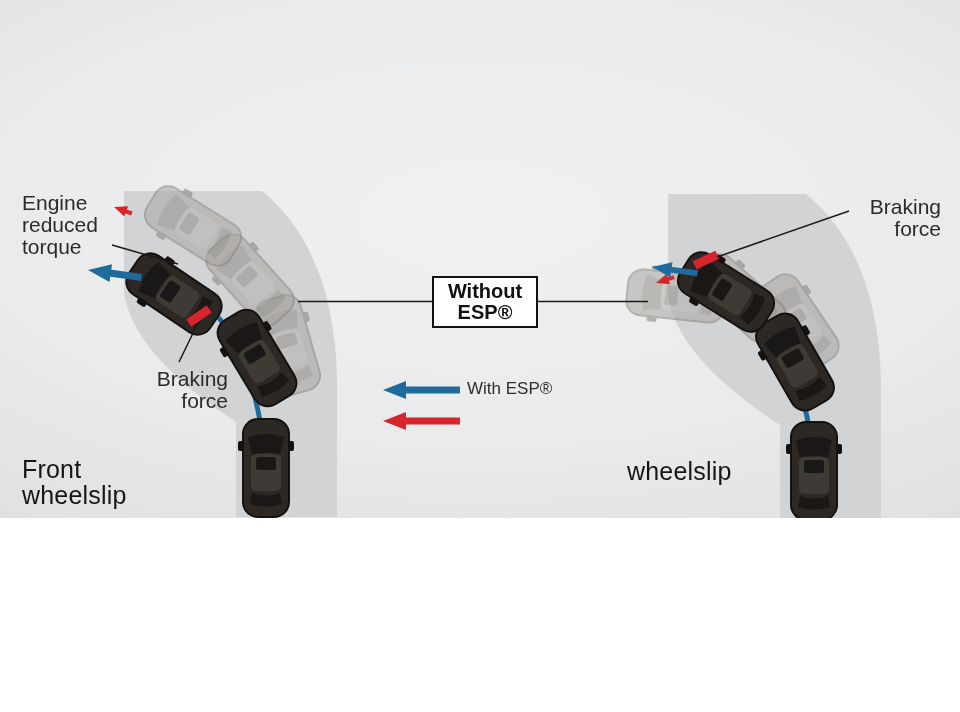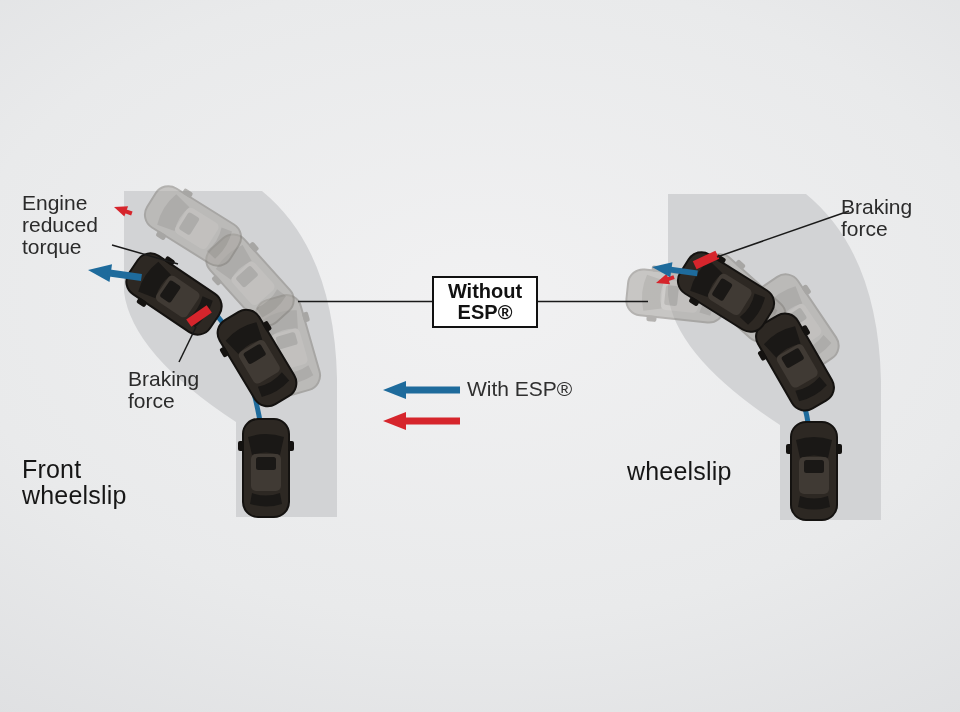--- a/index.html
+++ b/index.html
@@ -1,29 +1,29 @@
 <!DOCTYPE html>
 <html><head>
 <meta charset="utf-8">
 <style>
   html,body{margin:0;padding:0;}
   #canvas{
     position:relative;
-    width:960px;height:712px;
+    width:960px;height:518px;
     overflow:hidden;
     font-family:"Liberation Sans",sans-serif;
     background:radial-gradient(120% 100% at 50% 42%, #f1f1f2 0%, #e9eaeb 45%, #dedfe1 75%, #cfd0d3 100%);
   }
   #scene-svg{position:absolute;left:0;top:0;}
   .car-solid{--body:#2d2823;--trim:#141210;--glass:#1a1816;--roof:#403a34;}
   .car-ghost{--body:#a9a6a1;--trim:#85827d;--glass:#908d88;--roof:#b5b2ad;opacity:.55;}
   .label{position:absolute;color:#2b2b2b;font-size:21px;line-height:22px;}
-  .label.center{text-align:left;}
+  .label.center{text-align:right;}
   .title{position:absolute;color:#161616;font-size:25px;line-height:26px;font-weight:400;letter-spacing:.2px;}
-  .legend-label{position:absolute;color:#2f2f2f;font-size:21px;line-height:22px;}
+  .legend-label{position:absolute;color:#2f2f2f;font-size:17px;line-height:22px;}
   #center-box{
     position:absolute;left:432px;top:276px;width:106px;height:52px;
     background:#ffffff;border:2px solid #111111;box-sizing:border-box;
     display:flex;flex-direction:column;align-items:center;justify-content:center;
     font-weight:700;font-size:20px;line-height:21px;color:#111111;text-align:center;
   }
   .line-block span{display:block;}
 </style>
 </head>
 <body>

